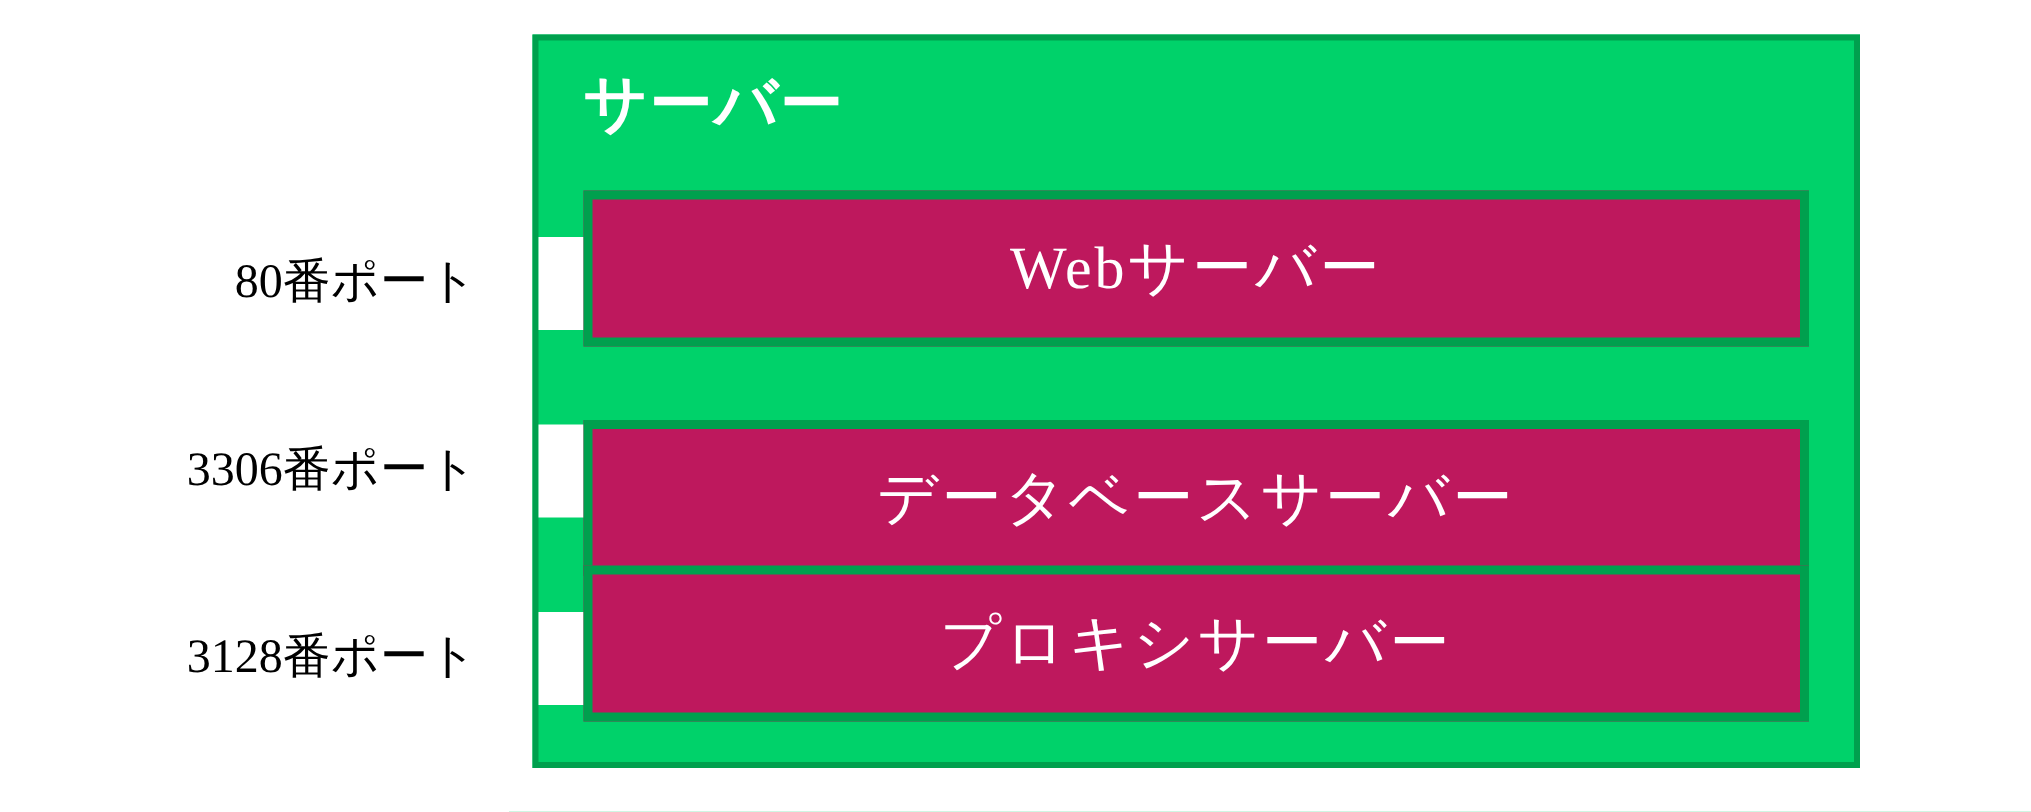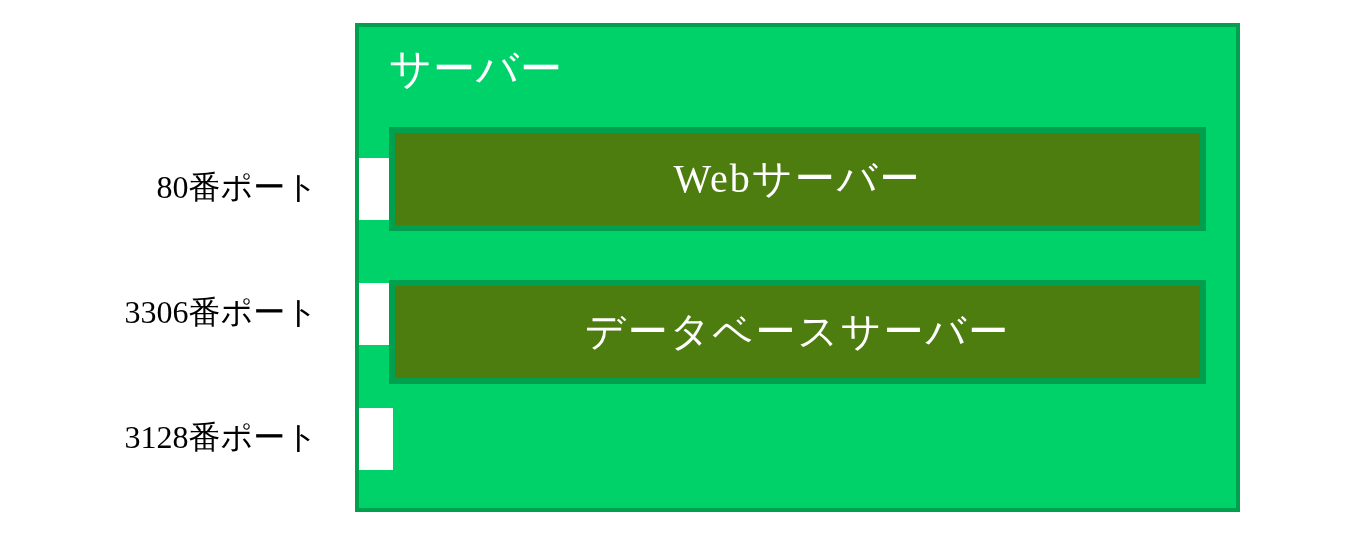--- a/index.html
+++ b/index.html
@@ -44,35 +44,35 @@
     box-sizing: border-box;
     background: #00D26A;
     border: 4px solid #00A04E;
   }
   #server-title {
     position: absolute;
     left: 30px;
     top: 18px;
     color: #ffffff;
     font-family: "Liberation Sans", sans-serif;
-    font-weight: normal;
+    font-weight: bold;
     font-size: 42px;
     line-height: 48px;
     letter-spacing: 1px;
     white-space: nowrap;
   }
 
   
   .service-box {
     position: absolute;
     left: 30px;
     width: 817px;            
     height: 104px;
     box-sizing: border-box;
-    background: #4d7c0f;
+    background: #be185d;
     border: 6px solid #00A04E;
     display: flex;
     align-items: center;
     justify-content: center;
   }
   .service-box.s1 { top: 100px; }
   .service-box.s2 { top: 225px; margin-top: 28px; }
   .service-box.s3 { top: 350px; }
   .service-label {
     color: #ffffff;
@@ -113,15 +113,18 @@
     <div class="notch n3"></div>
 
     <div class="service-box s1">
       <span class="service-label">Webサーバー</span>
     </div>
 
     <div class="service-box s2">
       <span class="service-label">データベースサーバー</span>
     </div>
 
+    <div class="service-box s3">
+      <span class="service-label">プロキシサーバー</span>
+    </div>
 
   </div>
 </div>
 
 </body></html>

